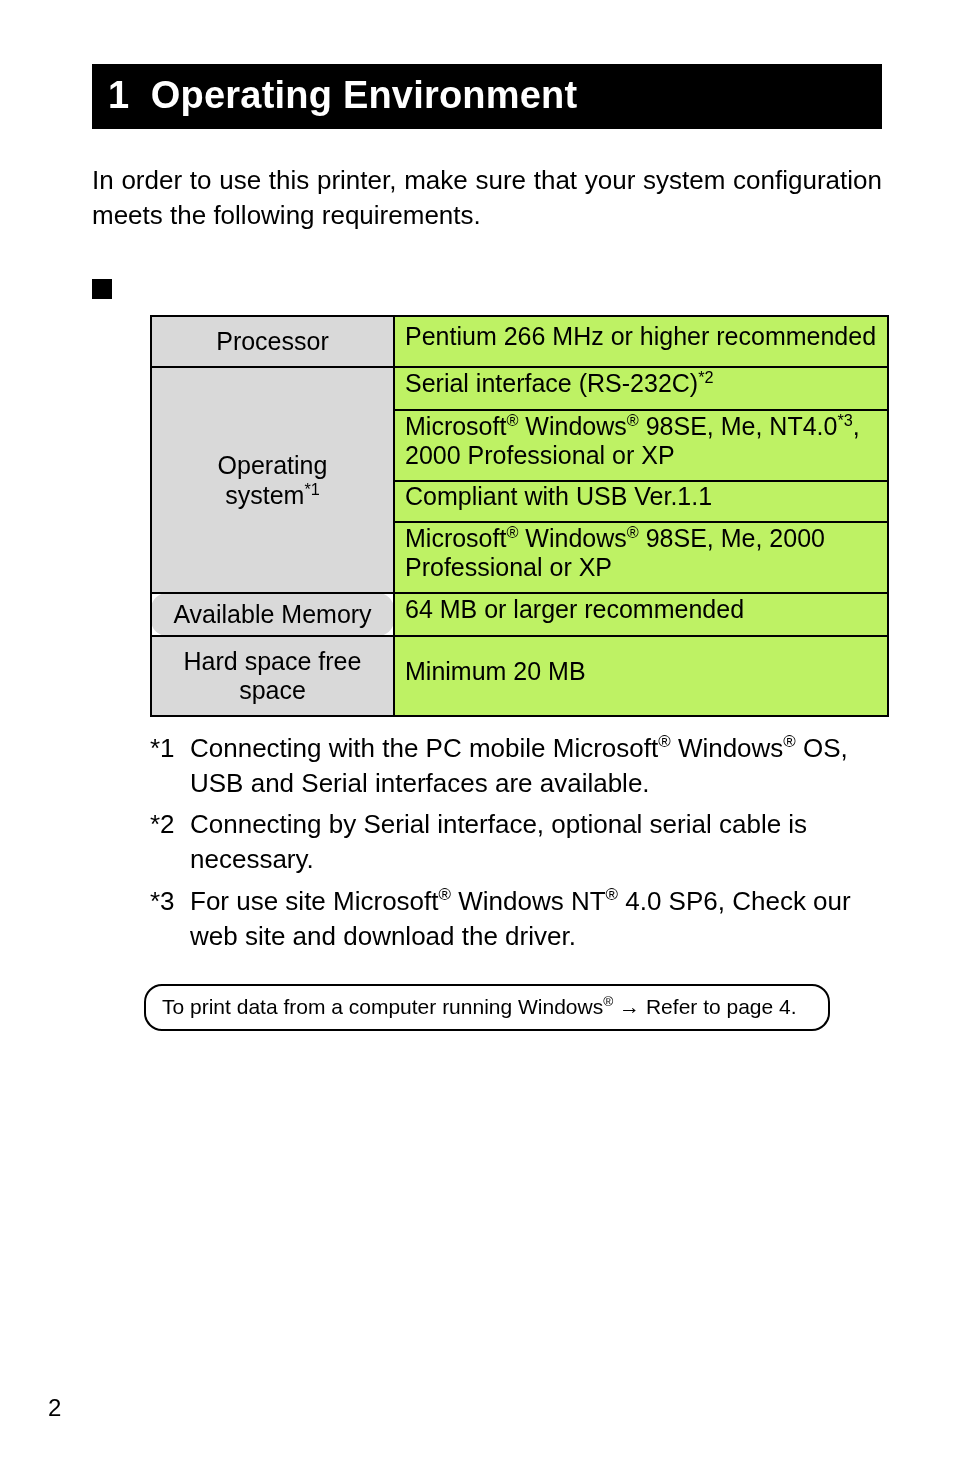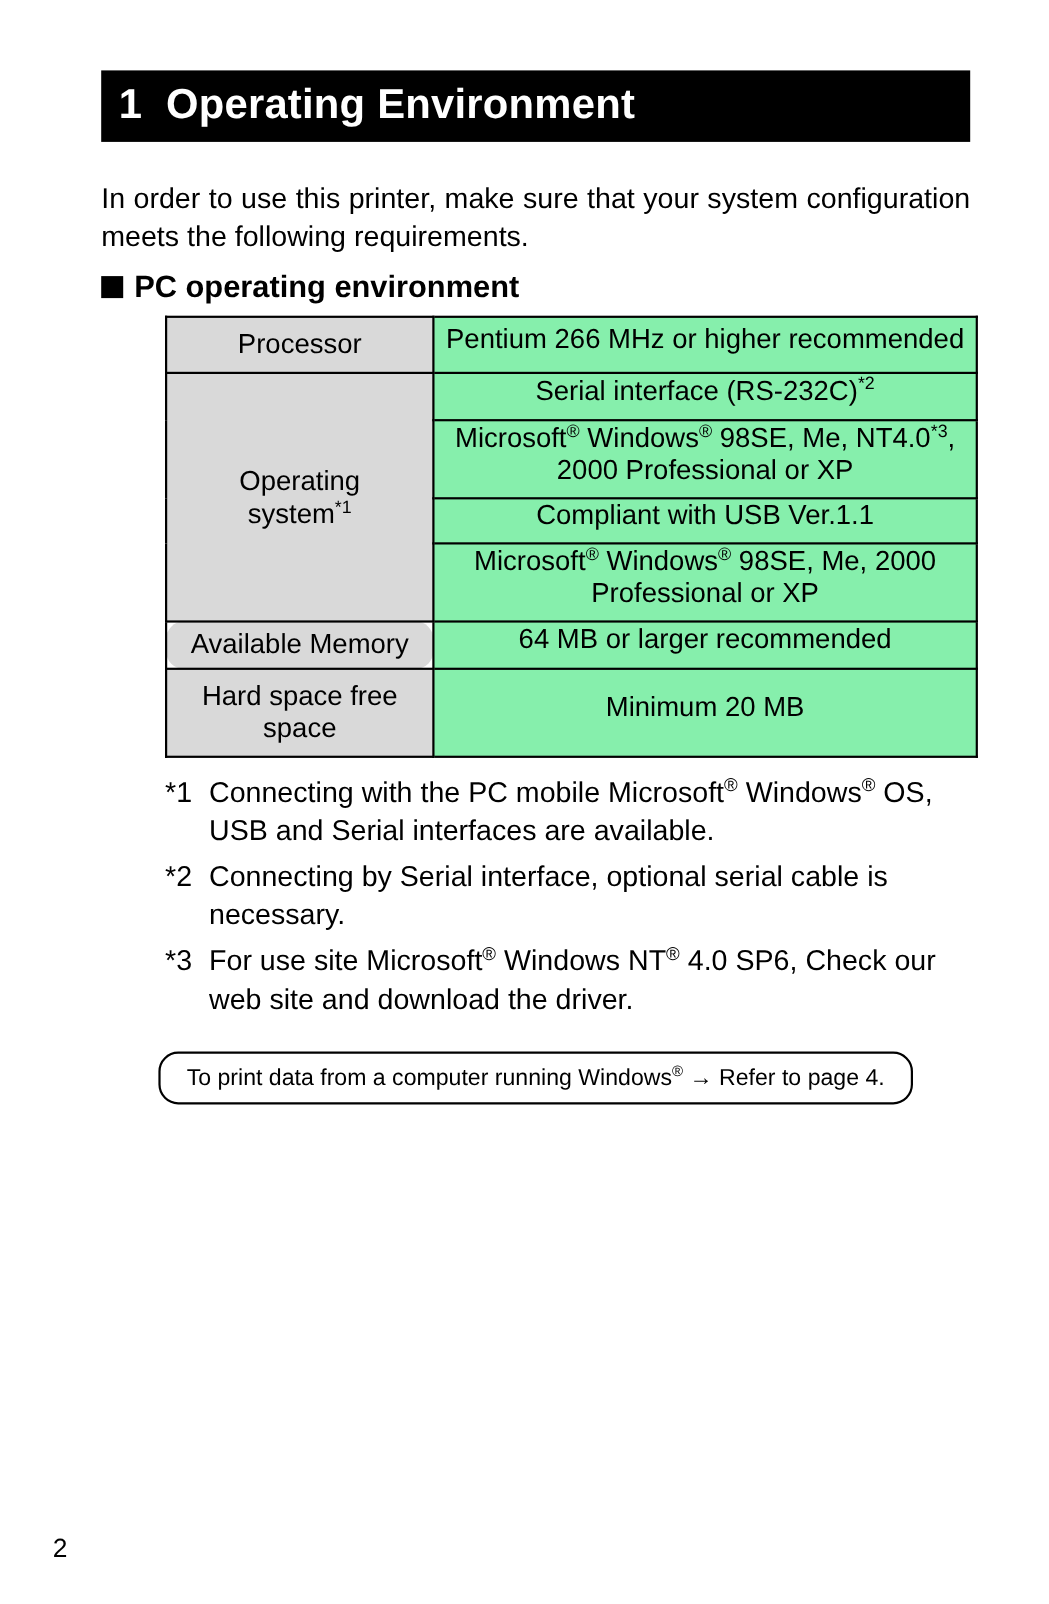--- a/index.html
+++ b/index.html
@@ -33,21 +33,21 @@
     text-align: justify;
     margin-bottom: 28px;
   }
   h2.section {
     font-size: 32px;
     font-weight: bold;
     margin: 20px 0 12px 0;
   }
   .sub-intro {
     text-align: justify;
-    margin-bottom: 12px;
+    margin-bottom: 40px;
   }
   .subhead {
     font-size: 28px;
     font-weight: bold;
     margin-bottom: 10px;
   }
   .bullet-square {
     display: inline-block;
     width: 20px;
     height: 20px;
@@ -68,22 +68,21 @@
     background: #d9d9d9;
     text-align: center;
     padding: 10px 8px;
     width: 225px;
   }
   table.env td.stripe {
     background: #d9d9d9;
   }
   table.env td.val {
     padding: 0 10px 10px 10px;
-    background: #86efac;
-    text-align: center;
+    background: #bef264;
   }
   .footnotes {
     margin: 14px 0 0 58px;
     font-size: 26px;
     line-height: 1.35;
   }
   .fn-row {
     display: flex;
     margin-bottom: 6px;
   }
@@ -92,21 +91,21 @@
   }
   .fn-text {
     flex: 1;
   }
   .note-box {
     border: 2px solid #000;
     border-radius: 18px;
     margin: 30px 52px 0 52px;
     padding: 8px 16px 10px 16px;
     font-size: 21px;
-    text-align: center;
+    text-align: left;
   }
   .page-number {
     position: absolute;
     left: 48px;
     bottom: 36px;
     font-size: 24px;
   }
   sup { font-size: 0.65em; vertical-align: super; }
   .arrow { font-family: Arial, sans-serif; }
 </style>
@@ -117,21 +116,21 @@
 
   <div class="chapter-bar">
     <span>1</span>&nbsp;&nbsp;<span>Operating Environment</span>
   </div>
 
 
 
   <p class="sub-intro">In order to use this printer, make sure that your system configuration meets the following requirements.</p>
 
   <div class="subhead">
-    <span class="bullet-square"></span><span>PC operating environment</span>
+    <span class="bullet-square"></span>
   </div>
 
   <table class="env">
     <tbody>
         <tr>
       <td class="lbl">Processor</td>
       <td class="val">Pentium 266 MHz or higher recommended</td>
     </tr>
     <tr>
       <td class="lbl" rowspan="4">

